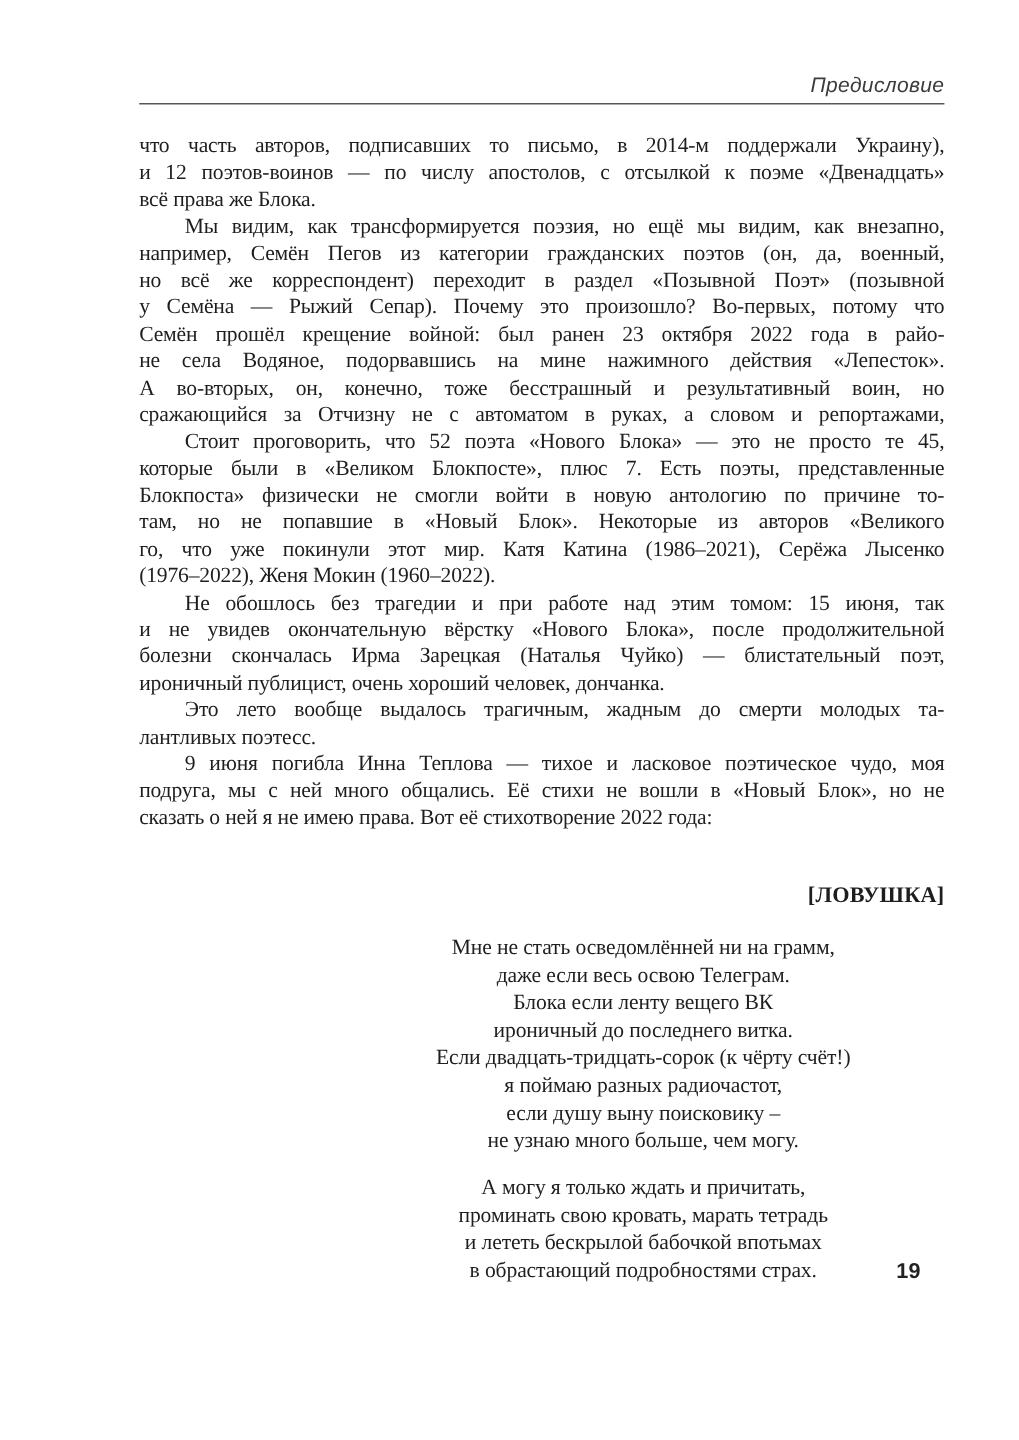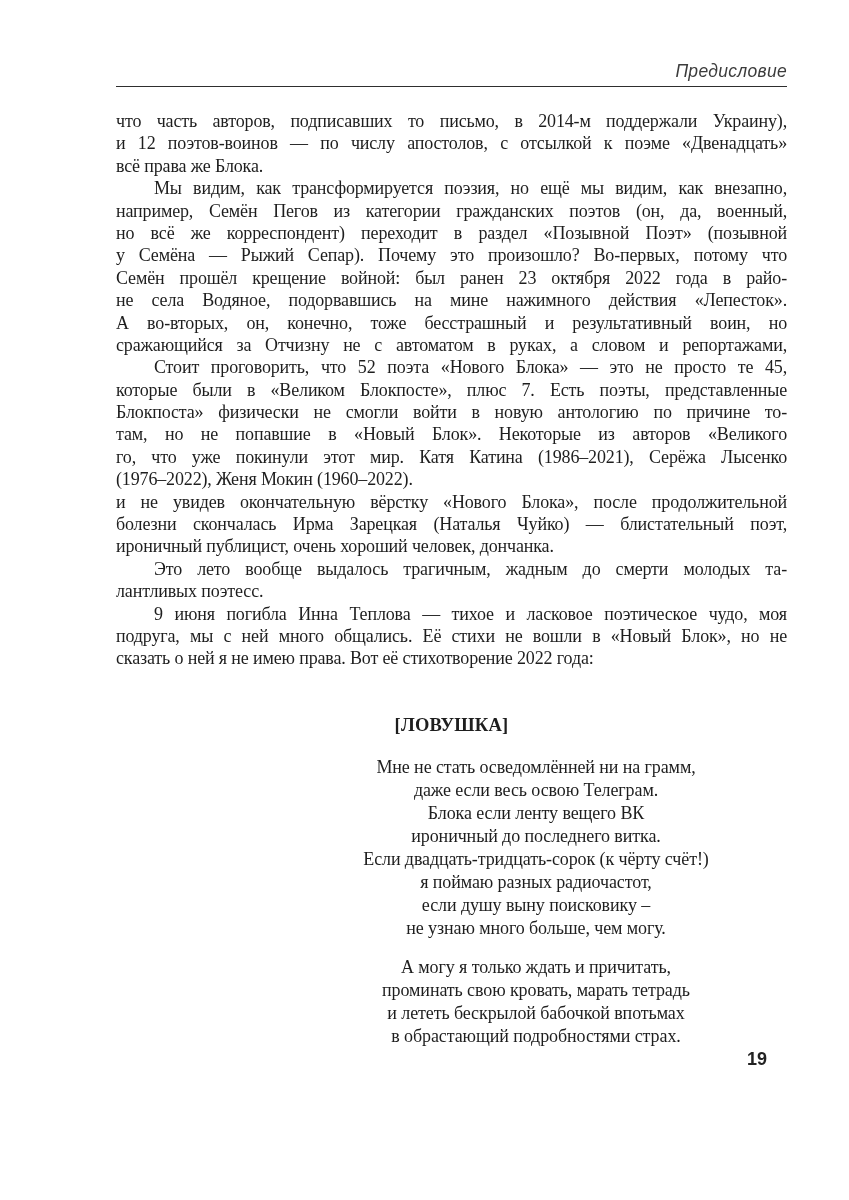--- a/index.html
+++ b/index.html
@@ -45,21 +45,21 @@
     display: block;
     height: 22.4px;
     line-height: 22.4px;
   }
   .jl { text-align: justify; text-align-last: justify; }
   .ind { padding-left: 38px; }
   .poem-title {
     margin-top: 44px;
     height: 23px;
     line-height: 23px;
-    text-align: center;
+    text-align: right;
     font-weight: bold;
     font-size: 18.5px;
     letter-spacing: 0.2px;
   }
   .poem {
     margin-left: 169px;
     font-size: 18px;
     letter-spacing: -0.1px;
     text-align: center;
   }
@@ -109,20 +109,21 @@
         </div>
         <div>
           <div class="body-line jl ind">Стоит проговорить, что 52 поэта «Нового Блока» — это не просто те 45,</div>
           <div class="body-line jl">которые были в «Великом Блокпосте», плюс 7. Есть поэты, представленные</div>
           <div class="body-line jl">Блокпоста» физически не смогли войти в новую антологию по причине то-</div>
           <div class="body-line jl">там, но не попавшие в «Новый Блок». Некоторые из авторов «Великого</div>
           <div class="body-line jl">го, что уже покинули этот мир. Катя Катина (1986–2021), Серёжа Лысенко</div>
           <div class="body-line">(1976–2022), Женя Мокин (1960–2022).</div>
         </div>
         <div>
+          <div class="body-line jl ind">Не обошлось без трагедии и при работе над этим томом: 15 июня, так</div>
           <div class="body-line jl">и не увидев окончательную вёрстку «Нового Блока», после продолжительной</div>
           <div class="body-line jl">болезни скончалась Ирма Зарецкая (Наталья Чуйко) — блистательный поэт,</div>
           <div class="body-line">ироничный публицист, очень хороший человек, дончанка.</div>
         </div>
         <div>
           <div class="body-line jl ind">Это лето вообще выдалось трагичным, жадным до смерти молодых та-</div>
           <div class="body-line">лантливых поэтесс.</div>
         </div>
         <div>
           <div class="body-line jl ind">9 июня погибла Инна Теплова — тихое и ласковое поэтическое чудо, моя</div>

